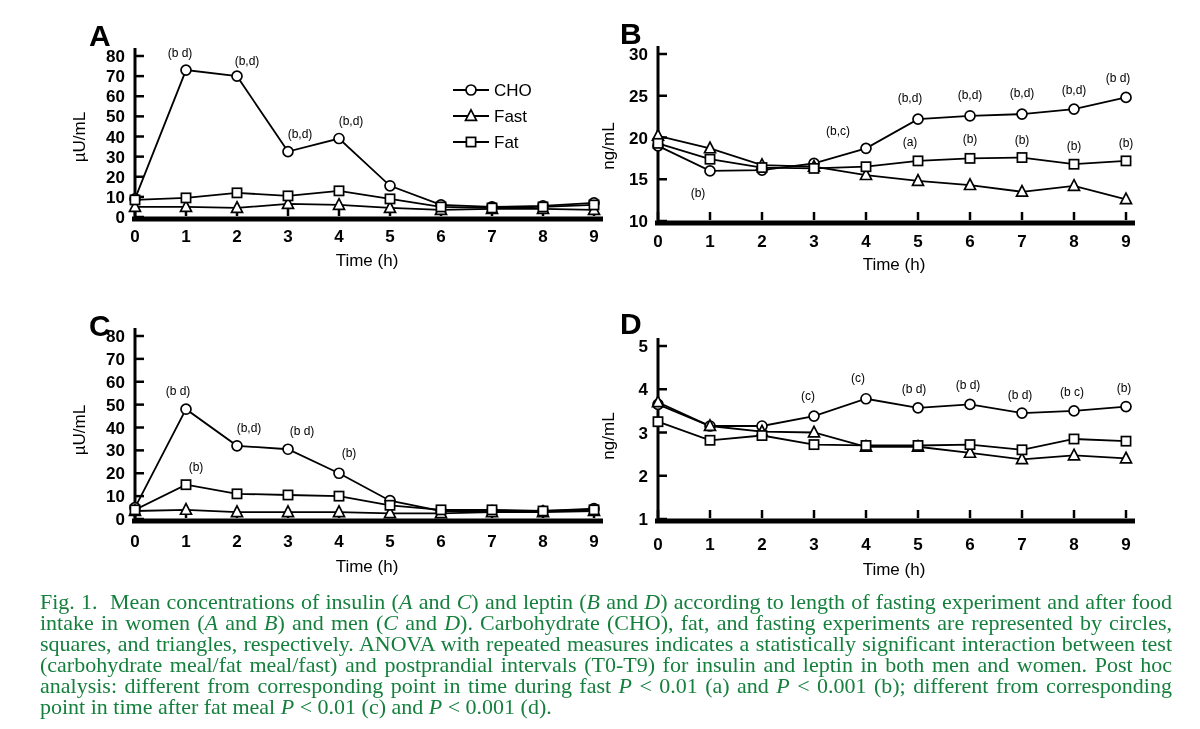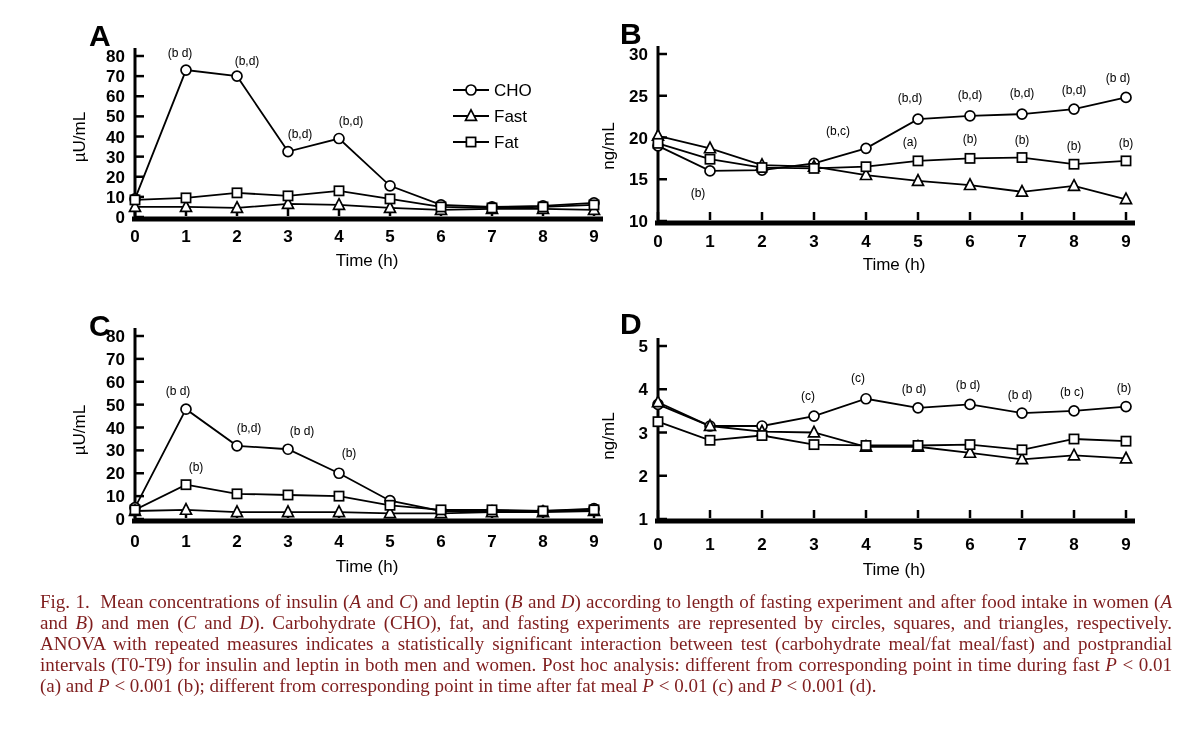--- a/index.html
+++ b/index.html
@@ -26,24 +26,24 @@
   #chart-B { left: 598px; top: 4px;   }
   #chart-C { left: 55px;  top: 288px; }
   #chart-D { left: 598px; top: 288px; }
   .caption {
     position: absolute;
     left: 40px;
     top: 591px;
     width: 1132px;
     margin: 0;
     font-family: "Liberation Serif", "DejaVu Serif", serif;
-    font-size: 19px;
+    font-size: 22px;
     line-height: 21px;
     text-align: justify;
-    color: #7f1d1d;
+    color: #15803d;
   }
   .caption .it { font-style: italic; }
   svg text { fill: #000; }
 </style>
 </head>
 <body>
 
 <div class="page">
   <svg id="chart-A" class="panel" width="566" height="281">
       <line x1="77" y1="215" x2="548" y2="215" stroke="#000000" stroke-width="5"></line>

